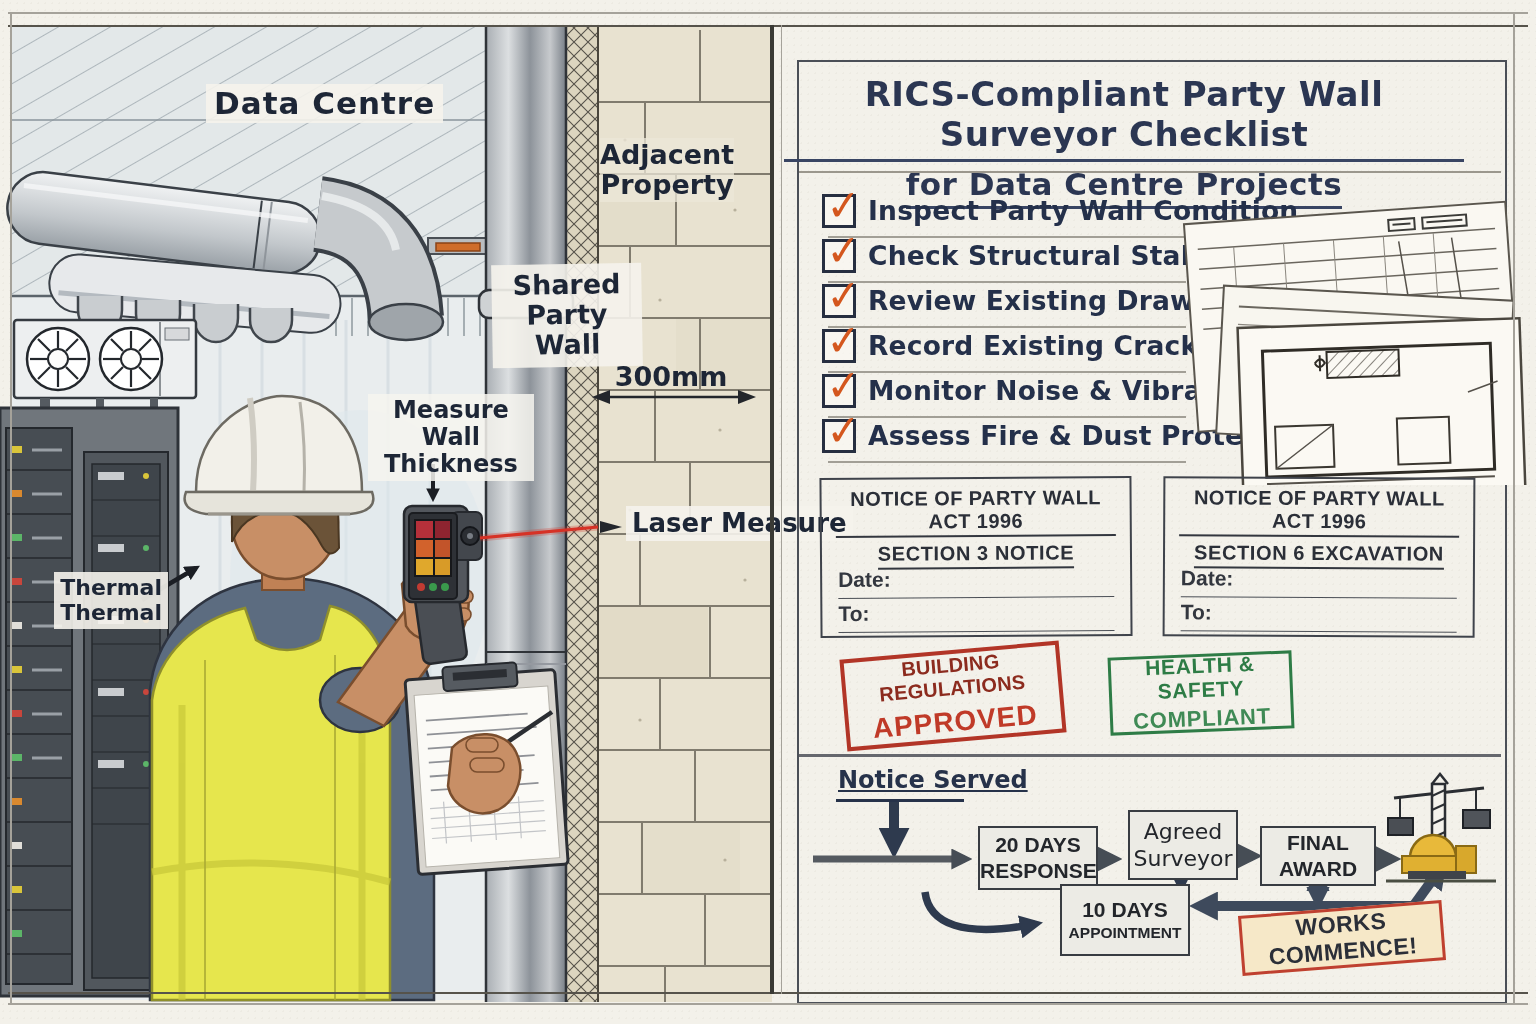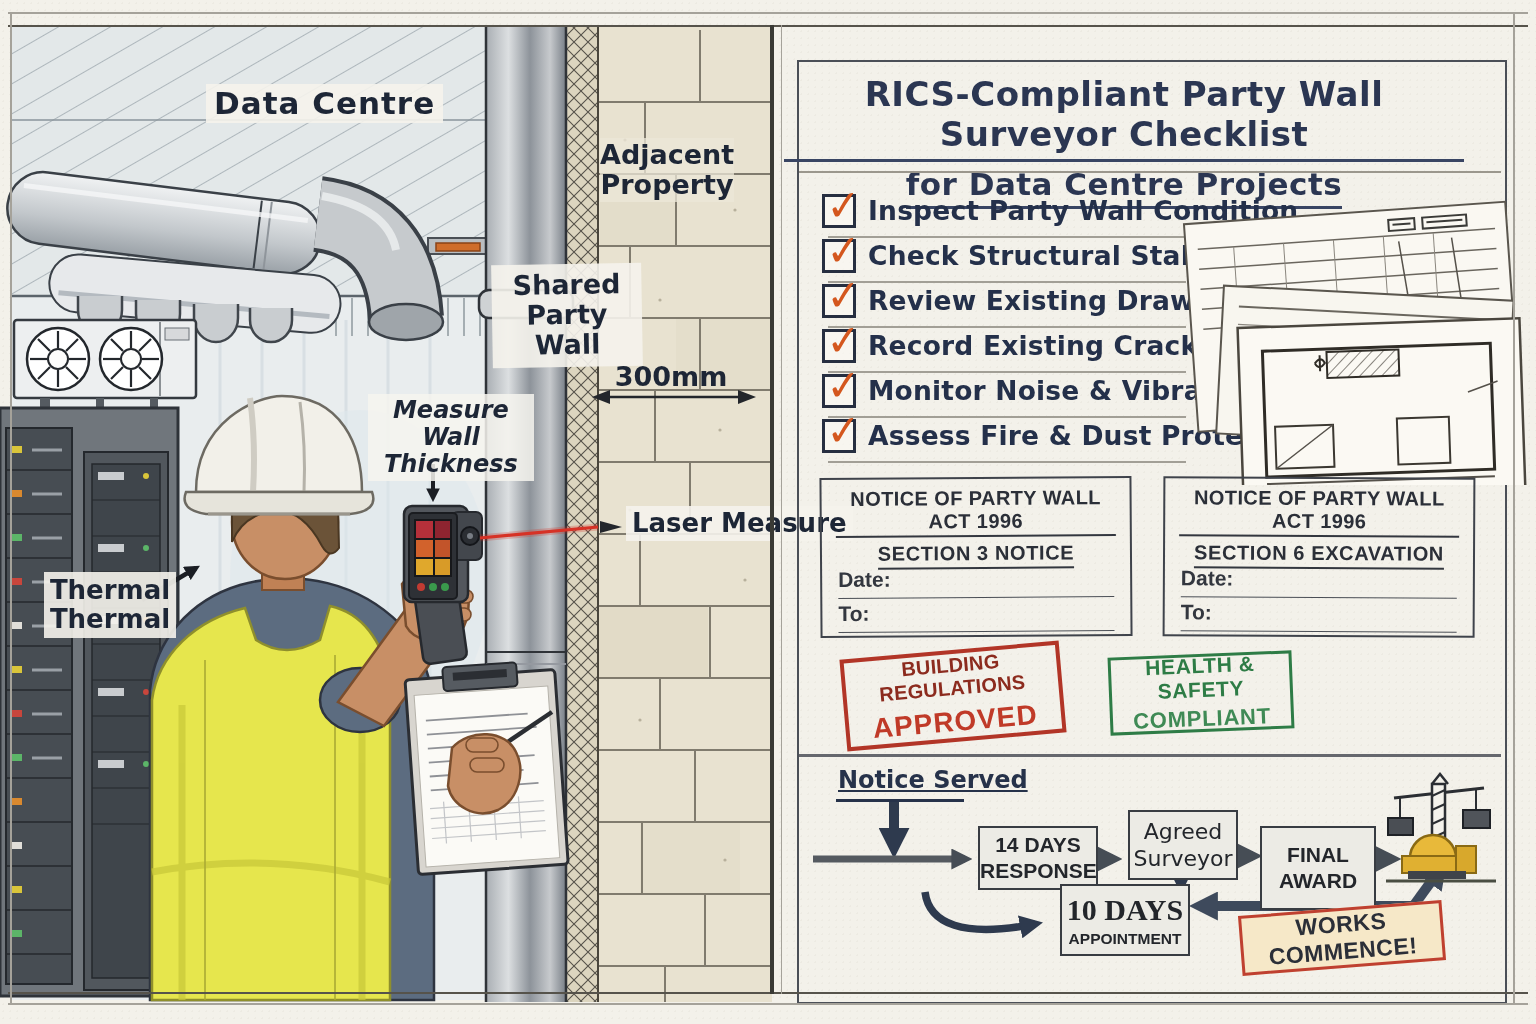--- a/index.html
+++ b/index.html
@@ -429,29 +429,29 @@
   <div class="lbl" style="left:492px;top:264px;width:150px;font-size:27px;transform:rotate(-1deg);">
     <span class="patch" style="padding:6px 8px;">
       <span>Shared</span><br>
       <span>Party Wall</span>
     </span>
   </div>
   <div class="lbl" style="left:606px;top:362px;width:130px;font-size:27px;">
     <span>300mm</span>
   </div>
   <div class="lbl" style="left:368px;top:394px;width:160px;font-size:24px;">
-    <span class="patch" style="padding:3px 16px;background:rgba(246,244,238,.85);font-style:italic;">
+    <span class="patch" style="padding:3px 16px;background:rgba(246,244,238,.85);">
       <span>Measure</span><br>
       <span>Wall Thickness</span>
     </span>
   </div>
   <div class="lbl" style="left:626px;top:506px;font-size:26px;white-space:nowrap;">
     <span class="patch" style="padding:3px 6px;">Laser Measure</span>
   </div>
-  <div class="lbl" style="left:40px;top:572px;width:140px;font-size:26px;">
+  <div class="lbl" style="left:28px;top:572px;width:140px;font-size:22px;text-align:right;">
     <span class="patch" style="padding:4px 6px;">
       <span>Thermal</span><br>
       <span>Thermal</span>
     </span>
   </div>
 
   <div class="panel"></div>
 
   <div class="title-wrap">
     <span class="title-l1">RICS-Compliant Party Wall Surveyor Checklist</span><br>
@@ -605,33 +605,33 @@
     <line x1="581" y1="99" x2="595" y2="99" stroke="#464d55" stroke-width="9" marker-end="url(#ahGrey)"></line>
     <path d="M 128,132 C 132,164 166,178 238,164" fill="none" stroke="#2e3a4e" stroke-width="7.5" marker-end="url(#ahNavy)"></path>
     <line x1="384" y1="114" x2="384" y2="124" stroke="#2e3a4e" stroke-width="9" marker-end="url(#ahNavy)"></line>
     <line x1="616" y1="146" x2="402" y2="146" stroke="#3e4a5c" stroke-width="10" marker-end="url(#ahSteel)"></line>
     <line x1="521" y1="131" x2="521" y2="116" stroke="#3e4a5c" stroke-width="8" marker-end="url(#ahSteel)"></line>
     <line x1="521" y1="127" x2="521" y2="142" stroke="#3e4a5c" stroke-width="8" marker-end="url(#ahSteel)"></line>
     <line x1="612" y1="152" x2="644" y2="108" stroke="#3e4a5c" stroke-width="10" marker-end="url(#ahSteel)"></line>
   </svg>
 
   <div class="fnode" style="left:978px;top:826px;width:120px;height:64px;">
-    <span class="a">14 DAYS</span>
+    <span class="a">20 DAYS</span>
     <span class="a">RESPONSE</span>
   </div>
   <div class="fnode hand" style="left:1128px;top:810px;width:110px;height:70px;">
     <span class="a">Agreed</span>
     <span class="a">Surveyor</span>
   </div>
-  <div class="fnode" style="left:1260px;top:826px;width:116px;height:84px;">
+  <div class="fnode" style="left:1260px;top:826px;width:116px;height:60px;">
     <span class="a">FINAL</span>
     <span class="a">AWARD</span>
   </div>
   <div class="fnode" style="left:1060px;top:884px;width:130px;height:72px;">
-    <span class="a" style="font-size:30px;font-family:Liberation Serif, serif;">10 DAYS</span>
+    <span class="a" style="font-size:21px;">10 DAYS</span>
     <span class="b">APPOINTMENT</span>
   </div>
 
   <svg width="118" height="116" viewBox="0 0 118 116" style="position:absolute;left:1382px;top:768px;">
     <line x1="12" y1="30" x2="102" y2="20" stroke="#2b2e33" stroke-width="3"></line>
     <rect x="50" y="16" width="13" height="66" fill="#f4f2ec" stroke="#2b2e33" stroke-width="2.5"></rect>
     <g stroke="#2b2e33" stroke-width="2">
       <line x1="50" y1="28" x2="63" y2="22"></line>
         <line x1="50" y1="42" x2="63" y2="36"></line>
       <line x1="50" y1="56" x2="63" y2="50"></line>

